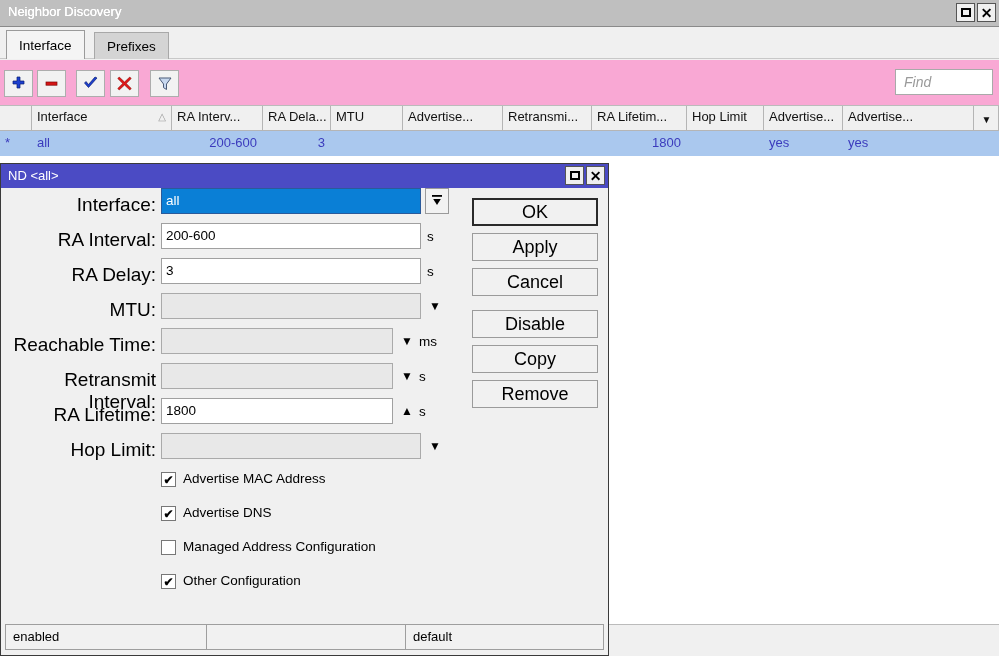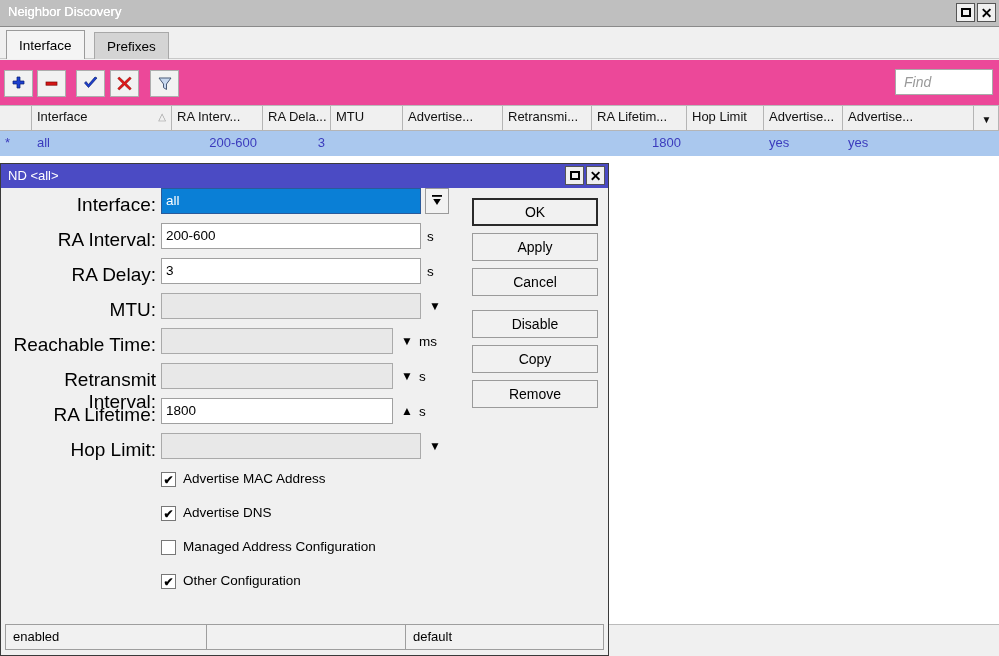--- a/index.html
+++ b/index.html
@@ -42,21 +42,21 @@
     position:absolute;top:5px;height:27px;box-sizing:border-box;
     display:flex;align-items:center;justify-content:center;
     padding:0 12px;font-size:13.5px;
     border:1px solid #a0a0a0;border-bottom:none;
   }
   .tab.active{left:6px;background:#f4f4f4;top:3px;height:29px;border-color:#9a9a9a;z-index:2;}
   .tab.inactive{left:94px;background:#d4d4d4;border-color:#a8a8a8;z-index:1;}
   .tabs-underline{position:absolute;left:0;top:58px;width:999px;height:1px;background:#c8c8c8;}
 
   
-  .toolbar{position:absolute;left:0;top:60px;width:999px;height:45px;background:#ec4899;}
+  .toolbar{position:absolute;left:0;top:60px;width:999px;height:45px;background:#f9a8d4;}
   .tool{
     position:absolute;top:10px;width:29px;height:27px;
     background:#f2f2f2;border:1px solid #adadad;box-sizing:border-box;
     display:flex;align-items:center;justify-content:center;
   }
   #tool-add{left:4px;} #tool-remove{left:37px;} #tool-enable{left:76px;}
   #tool-disable{left:110px;} #tool-filter{left:150px;}
 
   .find-box{
     position:absolute;right:6px;top:9px;width:98px;height:26px;
@@ -141,21 +141,21 @@
     display:flex;align-items:center;justify-content:center;
     font-size:12px;line-height:1;color:#000;font-weight:bold;
   }
   .chklbl{position:absolute;left:182px;top:2px;font-size:13.5px;color:#000;}
 
   .btncol{position:absolute;left:471px;top:34px;width:126px;}
   .btn{
     width:126px;height:28px;box-sizing:border-box;margin-bottom:7px;
     background:#f1f1f1;border:1px solid #9b9b9b;
     display:flex;align-items:center;justify-content:center;
-    font-size:14px;color:#000;
+    font-size:18px;color:#000;
   }
   .btn.default{border:2px solid #2a2a2a;}
   .btn.gap{margin-top:14px;}
 
   .statusbar{
     position:absolute;left:4px;bottom:5px;width:599px;height:26px;display:flex;
   }
   .status-cell{
     height:26px;box-sizing:border-box;background:#f1f1f1;
     border:1px solid #9e9e9e;border-right:none;

